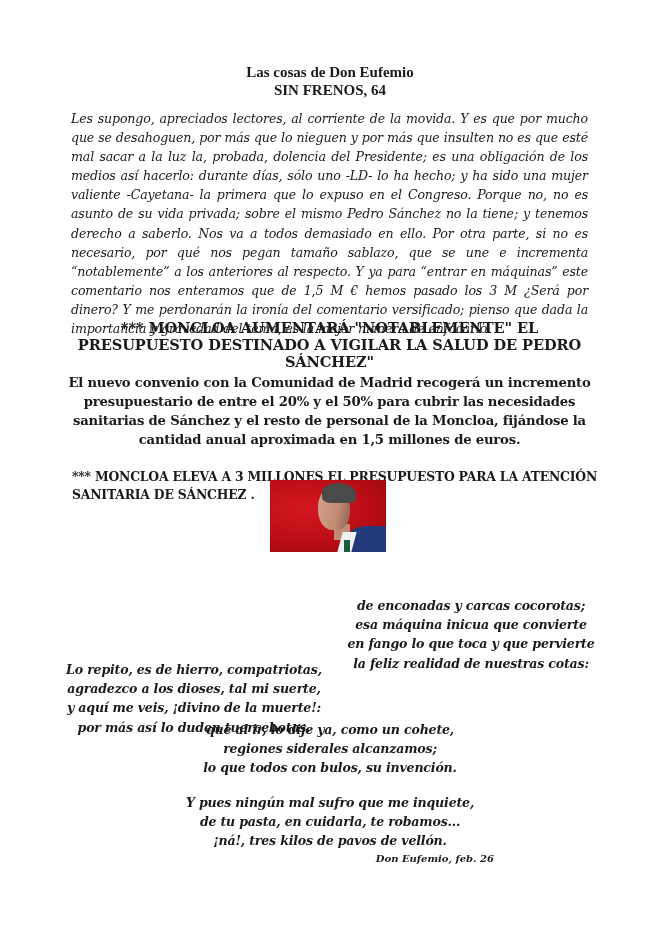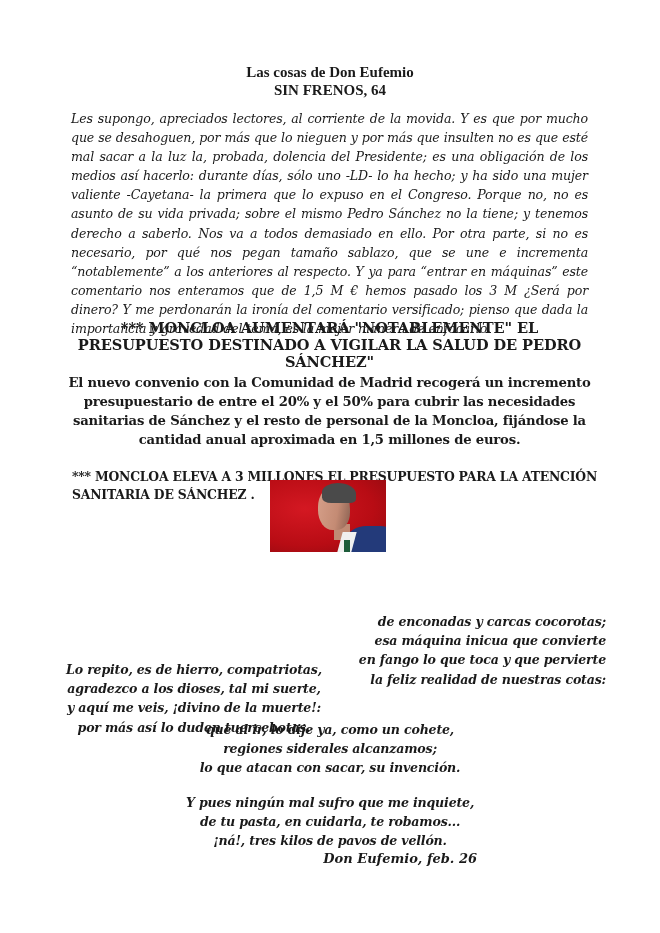--- a/index.html
+++ b/index.html
@@ -15,24 +15,24 @@
   .photo .head { position: absolute; left: 48px; top: 6px; width: 32px; height: 44px; border-radius: 48% 52% 40% 45%; background: linear-gradient(100deg, #d6a08a 0%, #c48b74 60%, #8a6152 100%); }
   .photo .hair { position: absolute; left: 52px; top: 3px; width: 34px; height: 20px; border-radius: 50% 60% 20% 30%; background: #4a4a4a; }
   .photo .neck { position: absolute; left: 64px; top: 44px; width: 16px; height: 16px; background: #c08a74; }
   .photo .collar { position: absolute; left: 70px; top: 52px; width: 14px; height: 20px; background: #f0f0f0; transform: skewX(-15deg); }
   .photo .tie { position: absolute; left: 74px; top: 60px; width: 6px; height: 12px; background: #1d5c3a; }
   .photo .suit { position: absolute; left: 78px; top: 46px; width: 46px; height: 30px; border-radius: 40% 30% 0 0; background: #233a7a; }
   .caption { position: absolute; left: 0; width: 660px; top: 555px; text-align: center; font-family: "DejaVu Serif", serif; font-weight: bold; font-style: italic; font-size: 13px; line-height: 18px; }
   .stanza { position: absolute; font-family: "DejaVu Serif", serif; font-weight: bold; font-style: italic; font-size: 12.6px; line-height: 19.2px; text-align: center; letter-spacing: -0.2px; }
   .stanza div { white-space: nowrap; }
   .s1 { left: 58px; width: 272px; top: 612px; margin-top: 48px; }
-  .s2 { left: 336px; width: 270px; top: 612px; text-align: right; }
+  .s2 { left: 336px; width: 270px; top: 596px; }
   .s3 { left: 180px; width: 300px; top: 720px; }
   .s4 { left: 180px; width: 300px; top: 793px; }
-  .signature { position: absolute; right: 71px; top: 850px; font-family: "DejaVu Serif", serif; font-weight: bold; font-style: italic; font-size: 13px; line-height: 18px; white-space: nowrap; }
+  .signature { position: absolute; right: 54px; top: 850px; font-family: "DejaVu Serif", serif; font-weight: bold; font-style: italic; font-size: 10px; line-height: 18px; white-space: nowrap; }
 </style>
 </head>
 <body>
 
 <div class="page">
 
   <div class="title">
     <div>Las cosas de Don Eufemio</div>
     <div>SIN FRENOS, 64</div>
   </div>
@@ -67,21 +67,21 @@
   <div class="stanza s2">
     <div>de enconadas y carcas cocorotas;</div>
     <div>esa máquina inicua que convierte</div>
     <div>en fango lo que toca y que pervierte</div>
     <div>la feliz realidad de nuestras cotas:</div>
   </div>
 
   <div class="stanza s3">
     <div>que al ir, lo dije ya, como un cohete,</div>
     <div>regiones siderales alcanzamos;</div>
-    <div>lo que atacan con sacar, su invención.</div>
+    <div>lo que todos con bulos, su invención.</div>
   </div>
 
   <div class="stanza s4">
     <div>Y pues ningún mal sufro que me inquiete,</div>
     <div>de tu pasta, en cuidarla, te robamos...</div>
     <div>¡ná!, tres kilos de pavos de vellón.</div>
   </div>
 
   <div class="signature">Don Eufemio, feb. 26</div>
 

